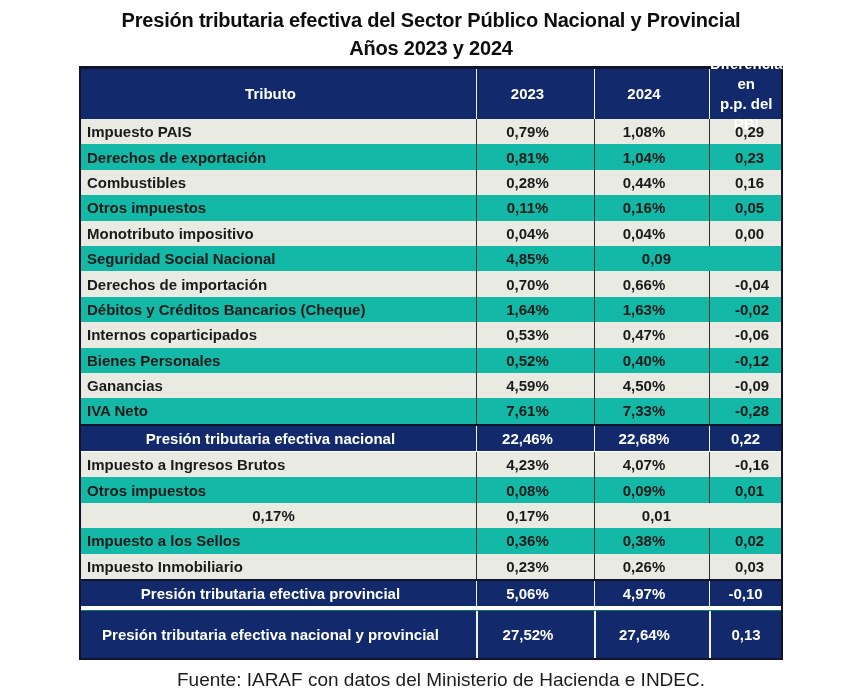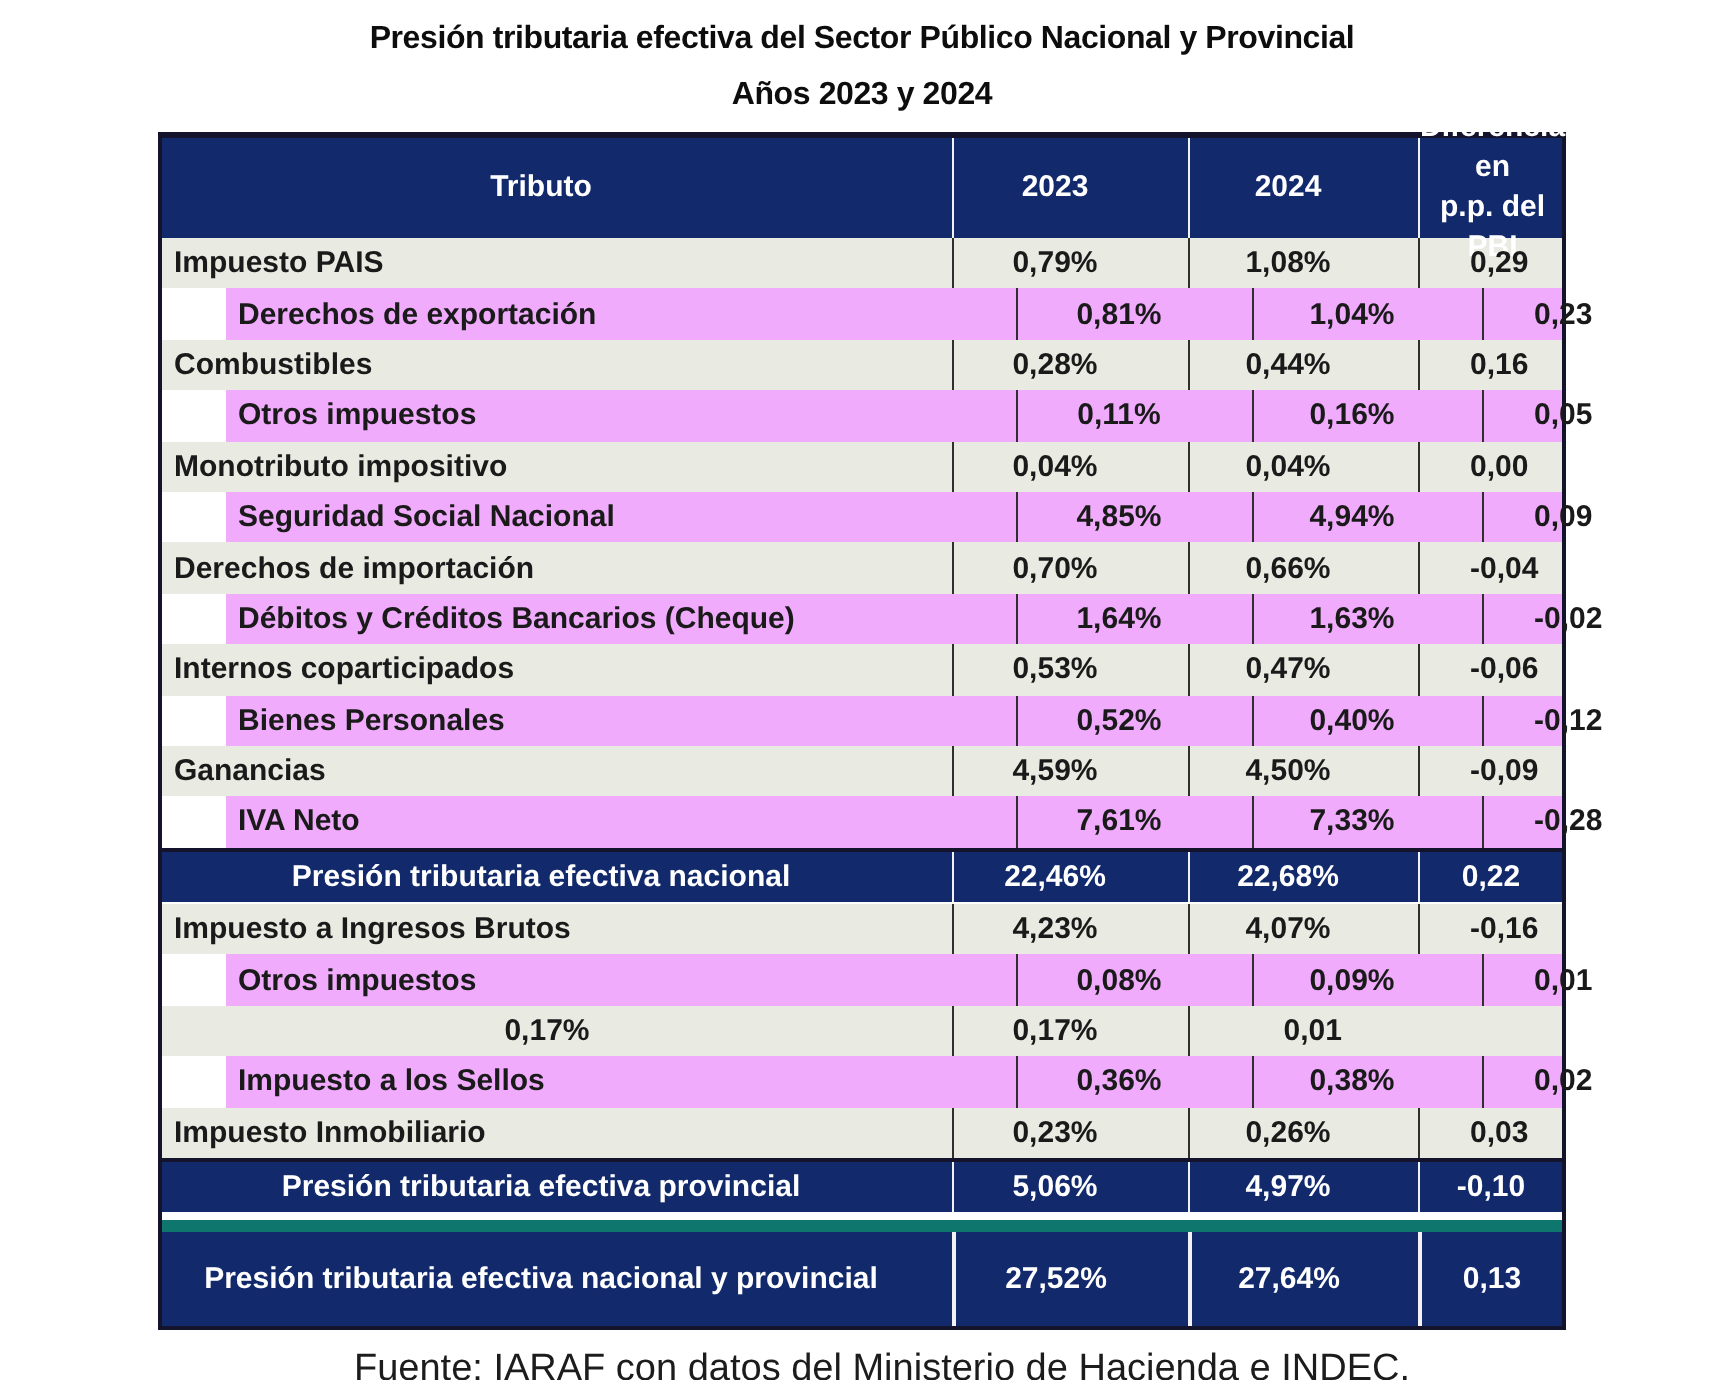--- a/index.html
+++ b/index.html
@@ -1,21 +1,21 @@
 <!DOCTYPE html>
 <html style="--navy: #122A6C;"><head>
 <meta charset="utf-8">
 <style>
   html,body{margin:0;padding:0;background:#ffffff;}
   .page{
     position:relative;width:862px;height:690px;background:#ffffff;
     font-family:"Liberation Sans", sans-serif;overflow:hidden;
   }
   .title-block{width:862px;text-align:center;padding-top:6px;}
-  .title-line{font-size:16px;font-weight:bold;color:#0d0d0d;line-height:28px;letter-spacing:-0.2px;}
+  .title-line{font-size:20px;font-weight:bold;color:#0d0d0d;line-height:28px;letter-spacing:-0.2px;}
   .tbl{
     width:704px;margin:4px auto 0 auto;
     border:2px solid #13132b;border-top-width:3px;
     box-sizing:border-box;background:#ffffff;
   }
   .grid{display:grid;grid-template-columns:379px 102px 99px 1fr;gap:16px;}
   .thead{background:var(--navy);color:#ffffff;}
   .th{
     font-size:15px;font-weight:bold;text-align:center;
     display:flex;align-items:center;justify-content:center;flex-direction:column;
@@ -27,30 +27,30 @@
     font-size:15px;font-weight:bold;color:#1a1a1a;
     display:flex;align-items:center;border-left:1px solid #2f2f2f;
     height:100%;box-sizing:border-box;
   }
   .cell:first-child{border-left:none;padding-left:6px;}
   .cell.center{justify-content:center;}
   .cell.diff{padding-left:25px;padding-right:22px;}
   .cell.diff .minus{flex:0 0 auto;}
   .cell.diff .val{margin-left:auto;}
   .stripe-a{background:#E9EBE2;}
-  .stripe-b{background:#f0abfc;margin-left:32px;}
+  .stripe-b{background:#14b8a6;}
   .total-row{
     background:var(--navy);color:#ffffff;height:25.4px;
     border-top:2px solid #13132b;border-bottom:1px solid #ffffff;
   }
   .total-row .cell{color:#ffffff;border-left:1px solid #f2f2f2;}
   .total-row .cell:first-child{border-left:none;justify-content:center;padding-left:0;text-align:right;}
   .grand-row{
     background:var(--navy);color:#ffffff;height:47px;margin-top:3px;
-    border-top:6px solid #0f766e;
+    border-top:1px solid #0f766e;
   }
   .grand-row .cell{color:#ffffff;border-left:2px solid #f2f2f2;}
   .grand-row .cell:first-child{border-left:none;justify-content:center;padding-left:0;}
   .footer{
     width:862px;text-align:center;margin-top:9px;
     font-size:19px;color:#1c1c1c;font-weight:normal;padding-left:10px;
   }
 </style>
 </head>
 <body>
@@ -116,21 +116,20 @@
           <div class="cell center">0,04%</div>
           <div class="cell center">0,04%</div>
           <div class="cell diff">
             <span class="minus"></span>
             <span class="val">0,00</span>
           </div>
         </div>
         <div class="grid row stripe-b">
           <div class="cell ">Seguridad Social Nacional</div>
           <div class="cell center">4,85%</div>
-          <div class="cell center">4,94%</div>
           <div class="cell diff">
             <span class="minus"></span>
             <span class="val">0,09</span>
           </div>
         </div>
         <div class="grid row stripe-a">
           <div class="cell ">Derechos de importación</div>
           <div class="cell center">0,70%</div>
           <div class="cell center">0,66%</div>
           <div class="cell diff">

